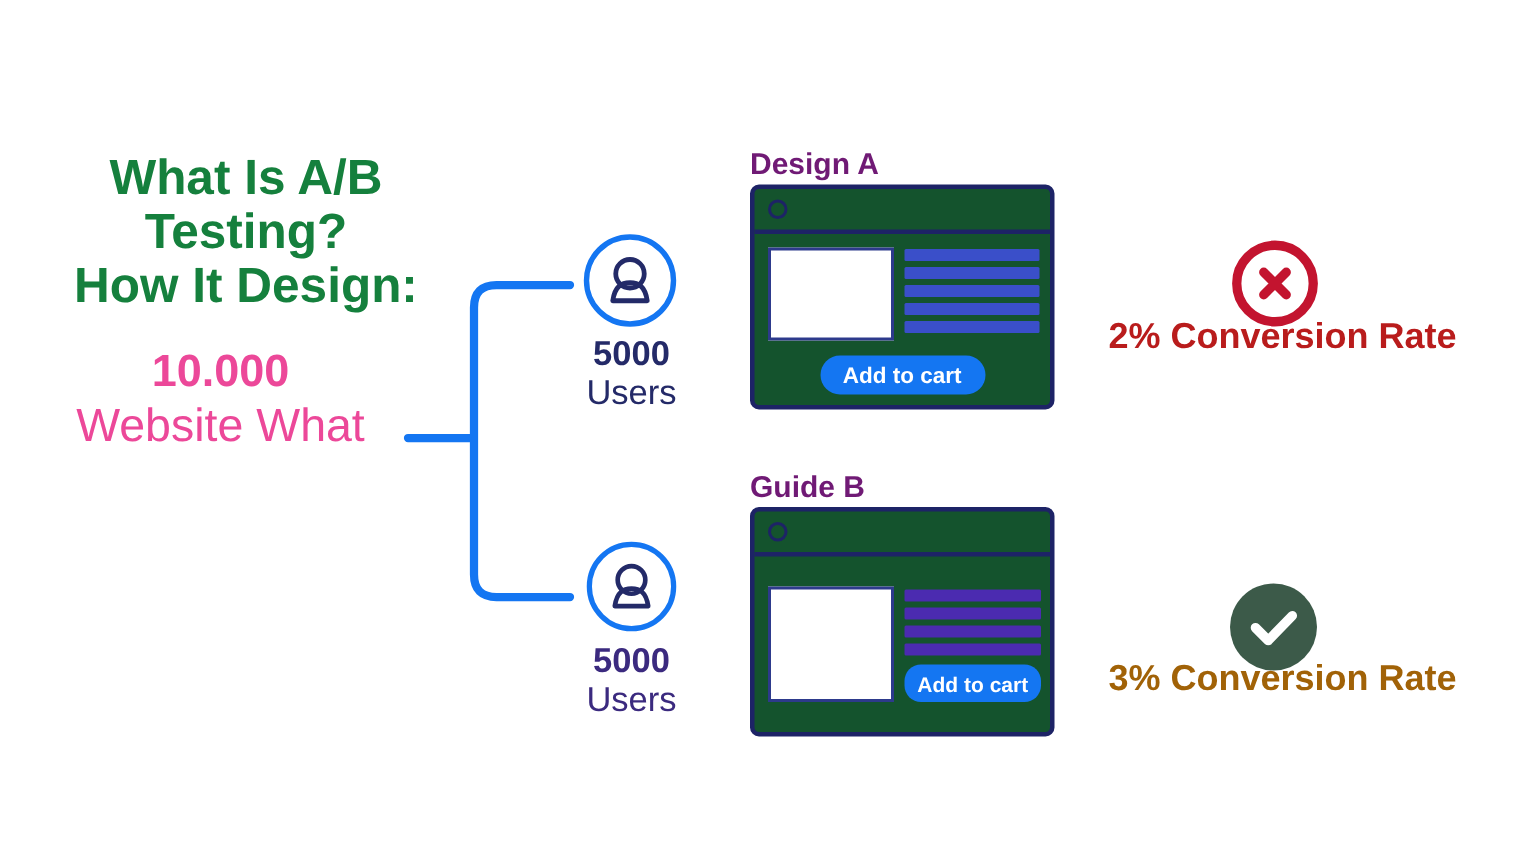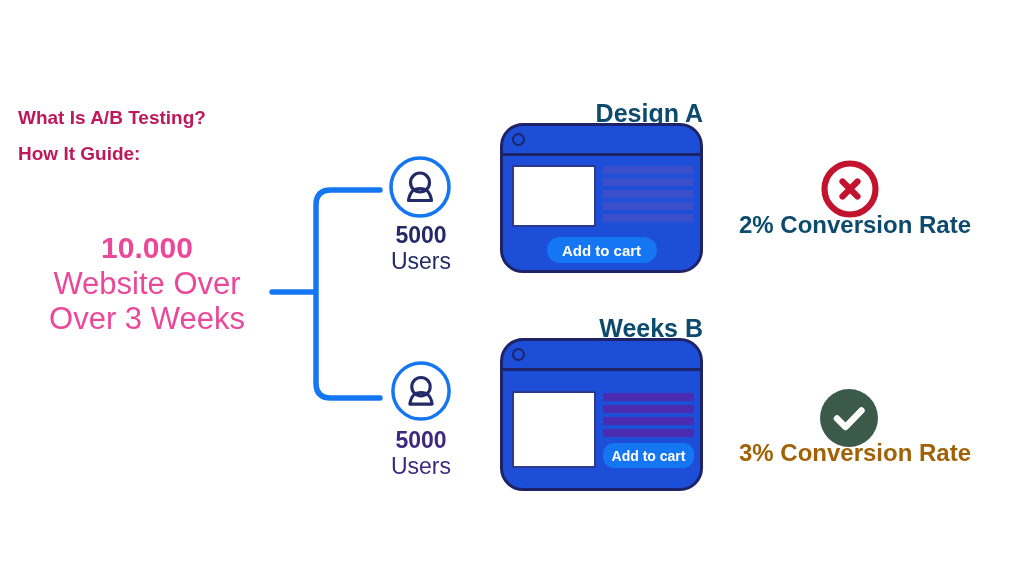--- a/index.html
+++ b/index.html
@@ -4,49 +4,49 @@
 <style>
   html,body { margin:0; padding:0; background:#ffffff; }
   .canvas {
     position:relative; width:1024px; height:566px; background:#ffffff;
     font-family:"Liberation Sans", sans-serif; overflow:hidden;
   }
   .abs { position:absolute; }
 
   
   .title {
-    left:18px; top:100px; width:292px; 
-    color:#be185d; font-size:19px; font-weight:bold; line-height:36px;
+    left:18px; top:100px; width:292px; text-align:center;
+    color:#15803d; font-size:33px; font-weight:bold; line-height:36px;
   }
   .audience { left:18px; top:229px; width:258px; text-align:center; color:#ec4899; }
   .audience .count { font-size:30px; font-weight:bold; line-height:37px; }
   .audience .line { font-size:31px; line-height:35px; }
 
   
   svg.layer { position:absolute; left:0; top:0; pointer-events:none; }
 
   
   .users-label { width:76px; text-align:center; }
   .users-label .n { font-size:23px; font-weight:bold; line-height:26px; }
   .users-label .u { font-size:23px; line-height:26px; }
   .users-a { left:383px; top:222px; color:#242a68; }
   .users-b { left:383px; top:427px; color:#3b2a7f; }
 
   
   .design-label {
-    left:500px; width:203px; text-align:right;
-    color:#0c4a6e; font-size:25px; font-weight:bold;
+    left:500px; width:203px; text-align:left;
+    color:#701a75; font-size:20px; font-weight:bold;
   }
   .design-label.a { top:99px; }
   .design-label.b { top:314px; }
 
   
   .browser {
     position:absolute; left:500px; width:203px; box-sizing:border-box;
-    background:#1d4ed8; border:3px solid #1d2366; border-radius:23px;
+    background:#14532d; border:3px solid #1d2366; border-radius:6px;
   }
   .browser.a { top:123px; height:150px; }
   .browser.b { top:338px; height:153px; }
   .browser-top { height:27px; border-bottom:3px solid #1d2366; display:flex; align-items:center; }
   .browser-dot {
     width:13px; height:13px; box-sizing:border-box; margin-left:9px;
     border:2.5px solid #1d2366; border-radius:50%;
   }
   .browser-body { position:relative; width:100%; height:calc(100% - 30px); }
   .img-ph { position:absolute; box-sizing:border-box; border:2.5px solid #2d3a8c; background:#fff; }
@@ -66,37 +66,36 @@
   .browser.a .cart-btn {
     left:50%; transform:translateX(-50%); bottom:7px;
     width:110px; height:26px; border-radius:14px; font-size:15px;
   }
   .browser.b .cart-btn {
     left:100px; top:72px; width:91px; height:25px; border-radius:11px; font-size:14px;
   }
 
   
   .result { width:264px; text-align:center; font-size:24px; font-weight:bold; }
-  .result.a { left:723px; top:211px; color:#0c4a6e; }
+  .result.a { left:723px; top:211px; color:#b91c1c; }
   .result.b { left:723px; top:439px; color:#a16207; }
 </style>
 </head>
 <body>
 
 <div class="canvas">
 
   <div class="abs title">
     <div>What Is A/B Testing?</div>
-    <div>How It Guide:</div>
+    <div>How It Design:</div>
   </div>
 
   <div class="abs audience">
     <div class="count">10.000</div>
-    <div class="line">Website Over</div>
-    <div class="line">Over 3 Weeks</div>
+    <div class="line">Website What</div>
   </div>
 
   <svg class="layer" width="1024" height="566" viewBox="0 0 1024 566">
     <path d="M272 292 H316 M380 190 H331 Q316 190 316 205 V383 Q316 398 331 398 H380" fill="none" stroke="#1476f2" stroke-width="5.5" stroke-linecap="round" stroke-linejoin="round"></path>
   </svg>
 
   <svg class="layer" style="left:388px; top:155px;" width="64" height="64" viewBox="0 0 64 64">
     <circle cx="32" cy="32" r="29" fill="#ffffff" stroke="#1476f2" stroke-width="3.6"></circle>
     <circle cx="32" cy="27.5" r="9.5" fill="none" stroke="#232a68" stroke-width="3.2"></circle>
     <path d="M20.5 45.5 C22 35.5 26.5 33.5 32 33.5 C37.5 33.5 42 35.5 43.5 45.5 Z" fill="none" stroke="#232a68" stroke-width="3.2" stroke-linejoin="round"></path>
@@ -127,21 +126,21 @@
         <div class="bar"></div>
         <div class="bar"></div>
         <div class="bar"></div>
         <div class="bar"></div>
         <div class="bar"></div>
       </div>
       <button class="cart-btn">Add to cart</button>
     </div>
   </div>
 
-  <div class="abs design-label b">Weeks B</div>
+  <div class="abs design-label b">Guide B</div>
   <div class="browser b">
     <div class="browser-top">
       <div class="browser-dot"></div>
     </div>
     <div class="browser-body">
       <div class="img-ph"></div>
       <div class="bars">
         <div class="bar"></div>
         <div class="bar"></div>
         <div class="bar"></div>

